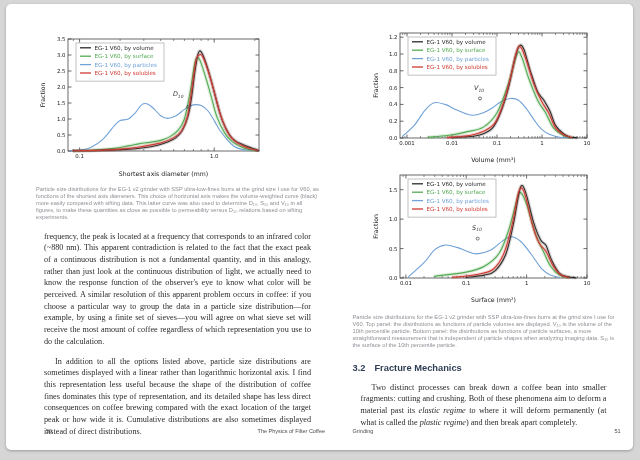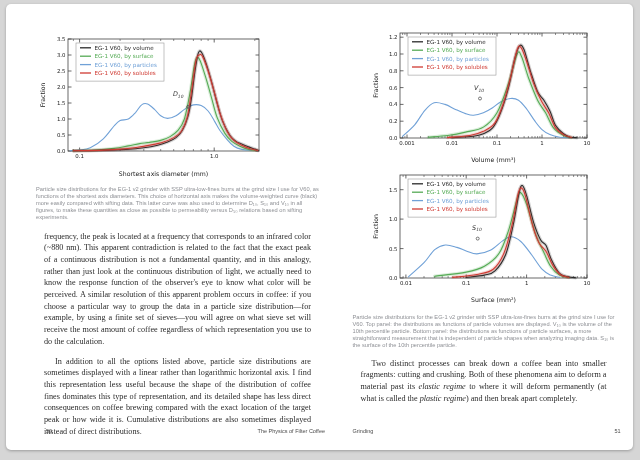--- a/index.html
+++ b/index.html
@@ -389,20 +389,23 @@
               <line x1="41" y1="41" x2="52" y2="41" stroke="#cf3a32" stroke-width="1.3"></line>
               <text x="55.5" y="43" font-size="5.6" fill="#cf3a32">EG-1 V60, by solubles</text>
             </g>
             <g>
               <text x="105.9" y="61.7" font-size="6.4" font-style="italic" fill="#333" text-anchor="middle" font-family="DejaVu Serif, Liberation Serif, serif">S<tspan font-size="4.4" dy="1.6">10</tspan></text>
               <circle cx="106.7" cy="70.6" r="1.5" fill="none" stroke="#555" stroke-width="0.8"></circle>
             </g>
           </svg>
       </figure>
       <div class="caption">Particle size distributions for the EG-1 v2 grinder with SSP ultra-low-fines burrs at the grind size I use for V60. Top panel: the distributions as functions of particle volumes are displayed. V₁₀ is the volume of the 10th percentile particle. Bottom panel: the distributions as functions of particle surfaces, a more straightforward measurement that is independent of particle shapes when analyzing imaging data. S₁₀ is the surface of the 10th percentile particle.</div>
+      <h2 class="sechead">
+        <span class="num">3.2</span><span>Fracture Mechanics</span>
+      </h2>
       <div class="bodytext">
         <p class="indent"><span>Two distinct processes can break down a coffee bean into smaller fragments: cutting and crushing. Both of these phenomena aim to deform a material past its </span><span style="font-style: italic;">elastic regime</span><span> to where it will deform permanently (at what is called the </span><span style="font-style: italic;">plastic regime</span><span>) and then break apart completely.</span></p>
       </div>
       <div class="pagefooter">
         <span>Grinding</span>
         <span>51</span>
       </div>
     </div>
 
   </div>

